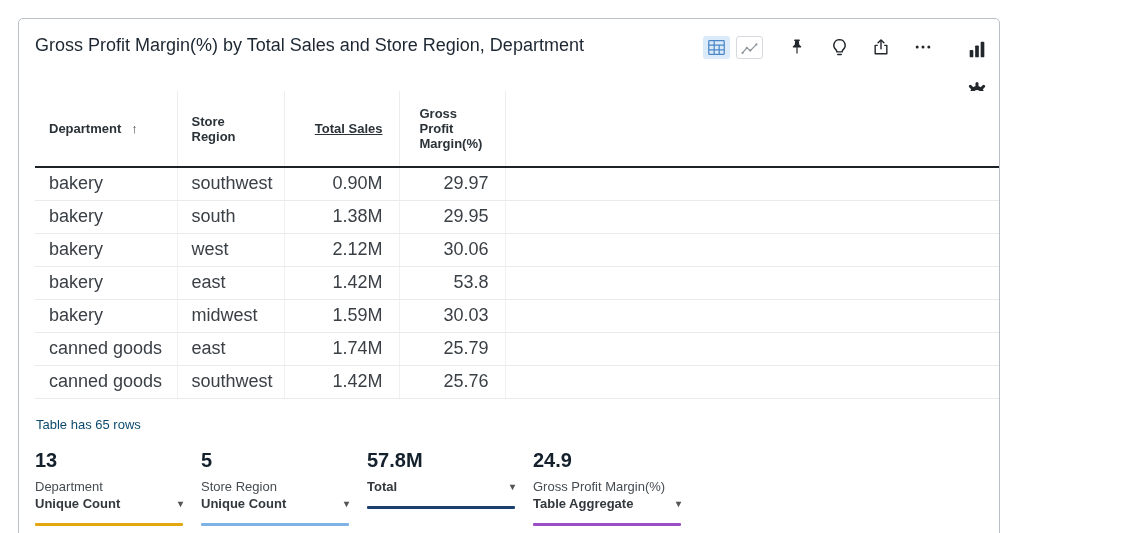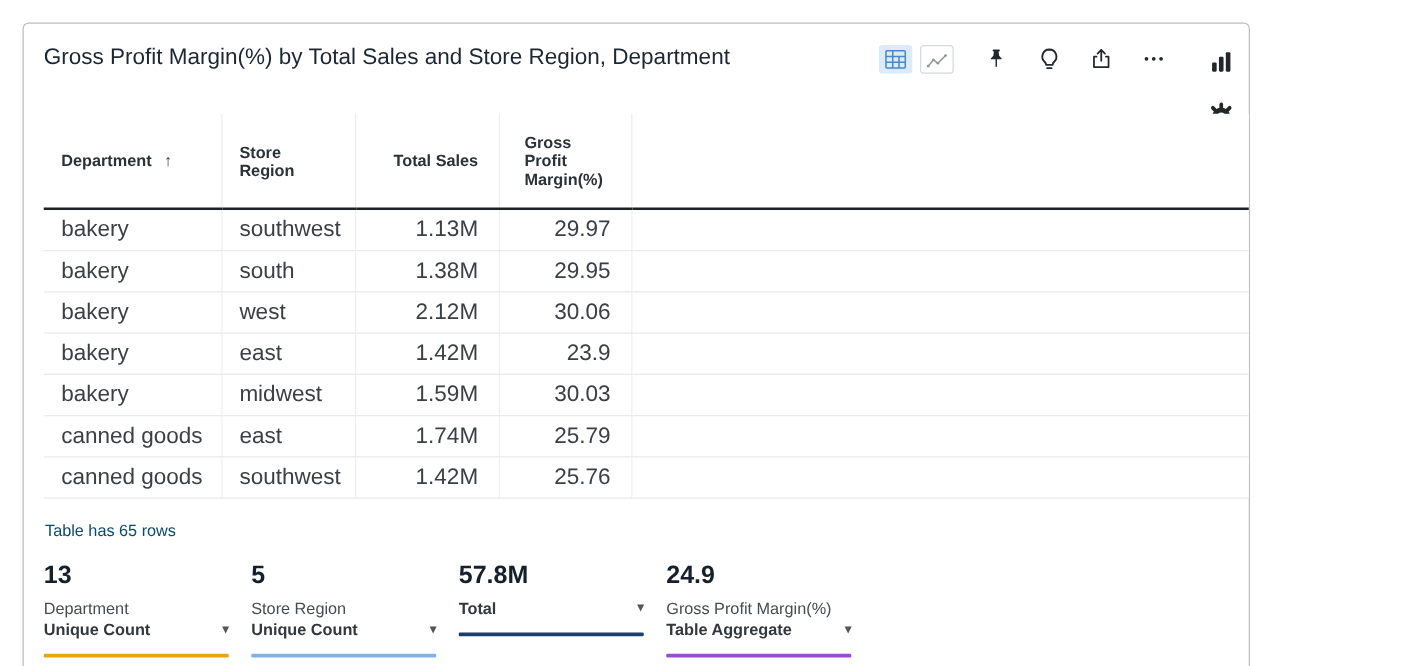--- a/index.html
+++ b/index.html
@@ -49,21 +49,21 @@
 
   
   .table-wrap { position:absolute; left:16px; top:72px; width:1060px; }
   table { width:100%; border-collapse:collapse; table-layout:fixed; }
   th {
     height:76px; vertical-align:middle; text-align:left;
     font-size:13px; font-weight:700; color:#2a3238;
     padding:0 14px; border-bottom:2px solid #1d2227; border-right:1px solid #ededed;
     background:#fff; cursor:pointer;
   }
-  th.num { text-align:right; padding-right:16px; }
+  th.num { text-align:right; padding-right:16px;text-decoration:underline; }
   th.gross { padding-left:20px; padding-right:18px; }
   th.filler, td.filler { border-right:none; }
   td {
     height:33px; font-size:18px; color:#3a4046;
     padding:0 14px; border-bottom:1px solid #eaeaea; border-right:1px solid #f0f0f0;
     background:#fff;
   }
   td.num { text-align:right; padding-right:16px; }
   .sort { margin-left:10px; font-weight:400; font-size:13px; color:#3c4248; }
   .scrollbar {
@@ -209,21 +209,21 @@
           <th class="gross">
             <span>Gross Profit Margin(%)</span>
           </th>
           <th class="filler"></th>
         </tr>
       </thead>
       <tbody>
         <tr>
           <td>bakery</td>
           <td>southwest</td>
-          <td class="num">1.13M</td>
+          <td class="num">0.90M</td>
           <td class="num">29.97</td>
           <td class="filler"></td>
         </tr>
         <tr>
           <td>bakery</td>
           <td>south</td>
           <td class="num">1.38M</td>
           <td class="num">29.95</td>
           <td class="filler"></td>
         </tr>
@@ -231,21 +231,21 @@
           <td>bakery</td>
           <td>west</td>
           <td class="num">2.12M</td>
           <td class="num">30.06</td>
           <td class="filler"></td>
         </tr>
         <tr>
           <td>bakery</td>
           <td>east</td>
           <td class="num">1.42M</td>
-          <td class="num">23.9</td>
+          <td class="num">53.8</td>
           <td class="filler"></td>
         </tr>
         <tr>
           <td>bakery</td>
           <td>midwest</td>
           <td class="num">1.59M</td>
           <td class="num">30.03</td>
           <td class="filler"></td>
         </tr>
         <tr>

